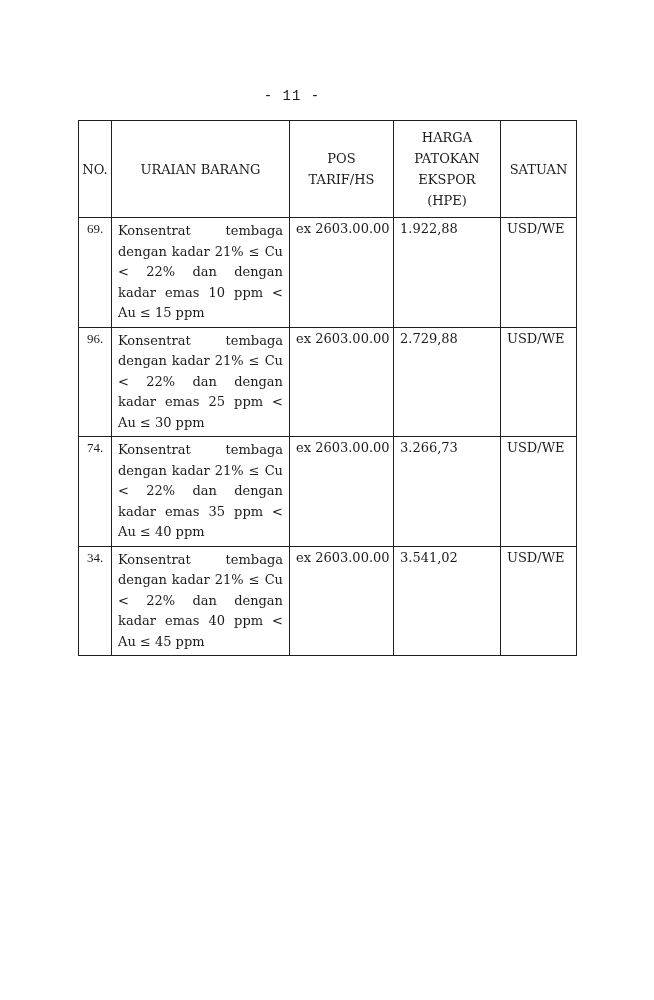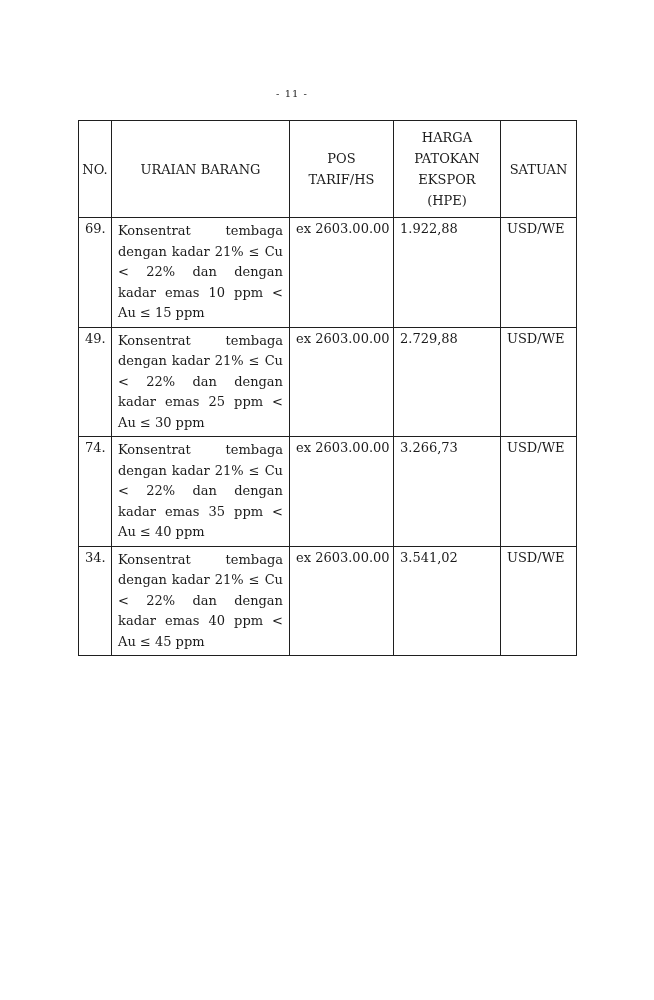--- a/index.html
+++ b/index.html
@@ -14,22 +14,23 @@
     font-family: "DejaVu Serif", "Liberation Serif", serif;
     color: #1b1b1b;
     overflow: hidden;
   }
   .page-number {
     position: absolute;
     top: 88px;
     left: 0;
     width: 584px;
     text-align: center;
-    font-size: 10px;
+    font-size: 14px;
     letter-spacing: 1px;
+    font-family: Liberation Mono, monospace;
   }
   table.hpe-table {
     position: absolute;
     left: 78px;
     top: 120px;
     width: 498px;
     border-collapse: collapse;
     table-layout: fixed;
     font-size: 13px;
   }
@@ -53,20 +54,21 @@
     white-space: pre-line;
     line-height: 21px;
     padding: 6px 3px;
   }
   table.hpe-table tbody tr { height: 103px; }
 
   td.cell-no {
     text-align: center;
     padding-left: 5px;
     padding-right: 2px;
+    font-family: Liberation Serif, serif;
   }
   td.cell-uraian {
     text-align: justify;
     line-height: 20.5px;
     padding-left: 6px;
     padding-right: 5px;
   }
   td.cell-pos {
     text-align: left;
     padding-left: 7px;
@@ -110,21 +112,21 @@
   </thead>
   <tbody>
     <tr>
       <td class="cell-no">69.</td>
       <td class="cell-uraian">Konsentrat tembaga dengan kadar 21% ≤ Cu &lt; 22% dan dengan kadar emas 10 ppm &lt; Au ≤ 15 ppm</td>
       <td class="cell-pos">ex 2603.00.00</td>
       <td class="cell-hpe">1.922,88</td>
       <td class="cell-satuan">USD/WE</td>
     </tr>
     <tr>
-      <td class="cell-no">49.</td>
+      <td class="cell-no">96.</td>
       <td class="cell-uraian">Konsentrat tembaga dengan kadar 21% ≤ Cu &lt; 22% dan dengan kadar emas 25 ppm &lt; Au ≤ 30 ppm</td>
       <td class="cell-pos">ex 2603.00.00</td>
       <td class="cell-hpe">2.729,88</td>
       <td class="cell-satuan">USD/WE</td>
     </tr>
     <tr>
       <td class="cell-no">74.</td>
       <td class="cell-uraian">Konsentrat tembaga dengan kadar 21% ≤ Cu &lt; 22% dan dengan kadar emas 35 ppm &lt; Au ≤ 40 ppm</td>
       <td class="cell-pos">ex 2603.00.00</td>
       <td class="cell-hpe">3.266,73</td>

